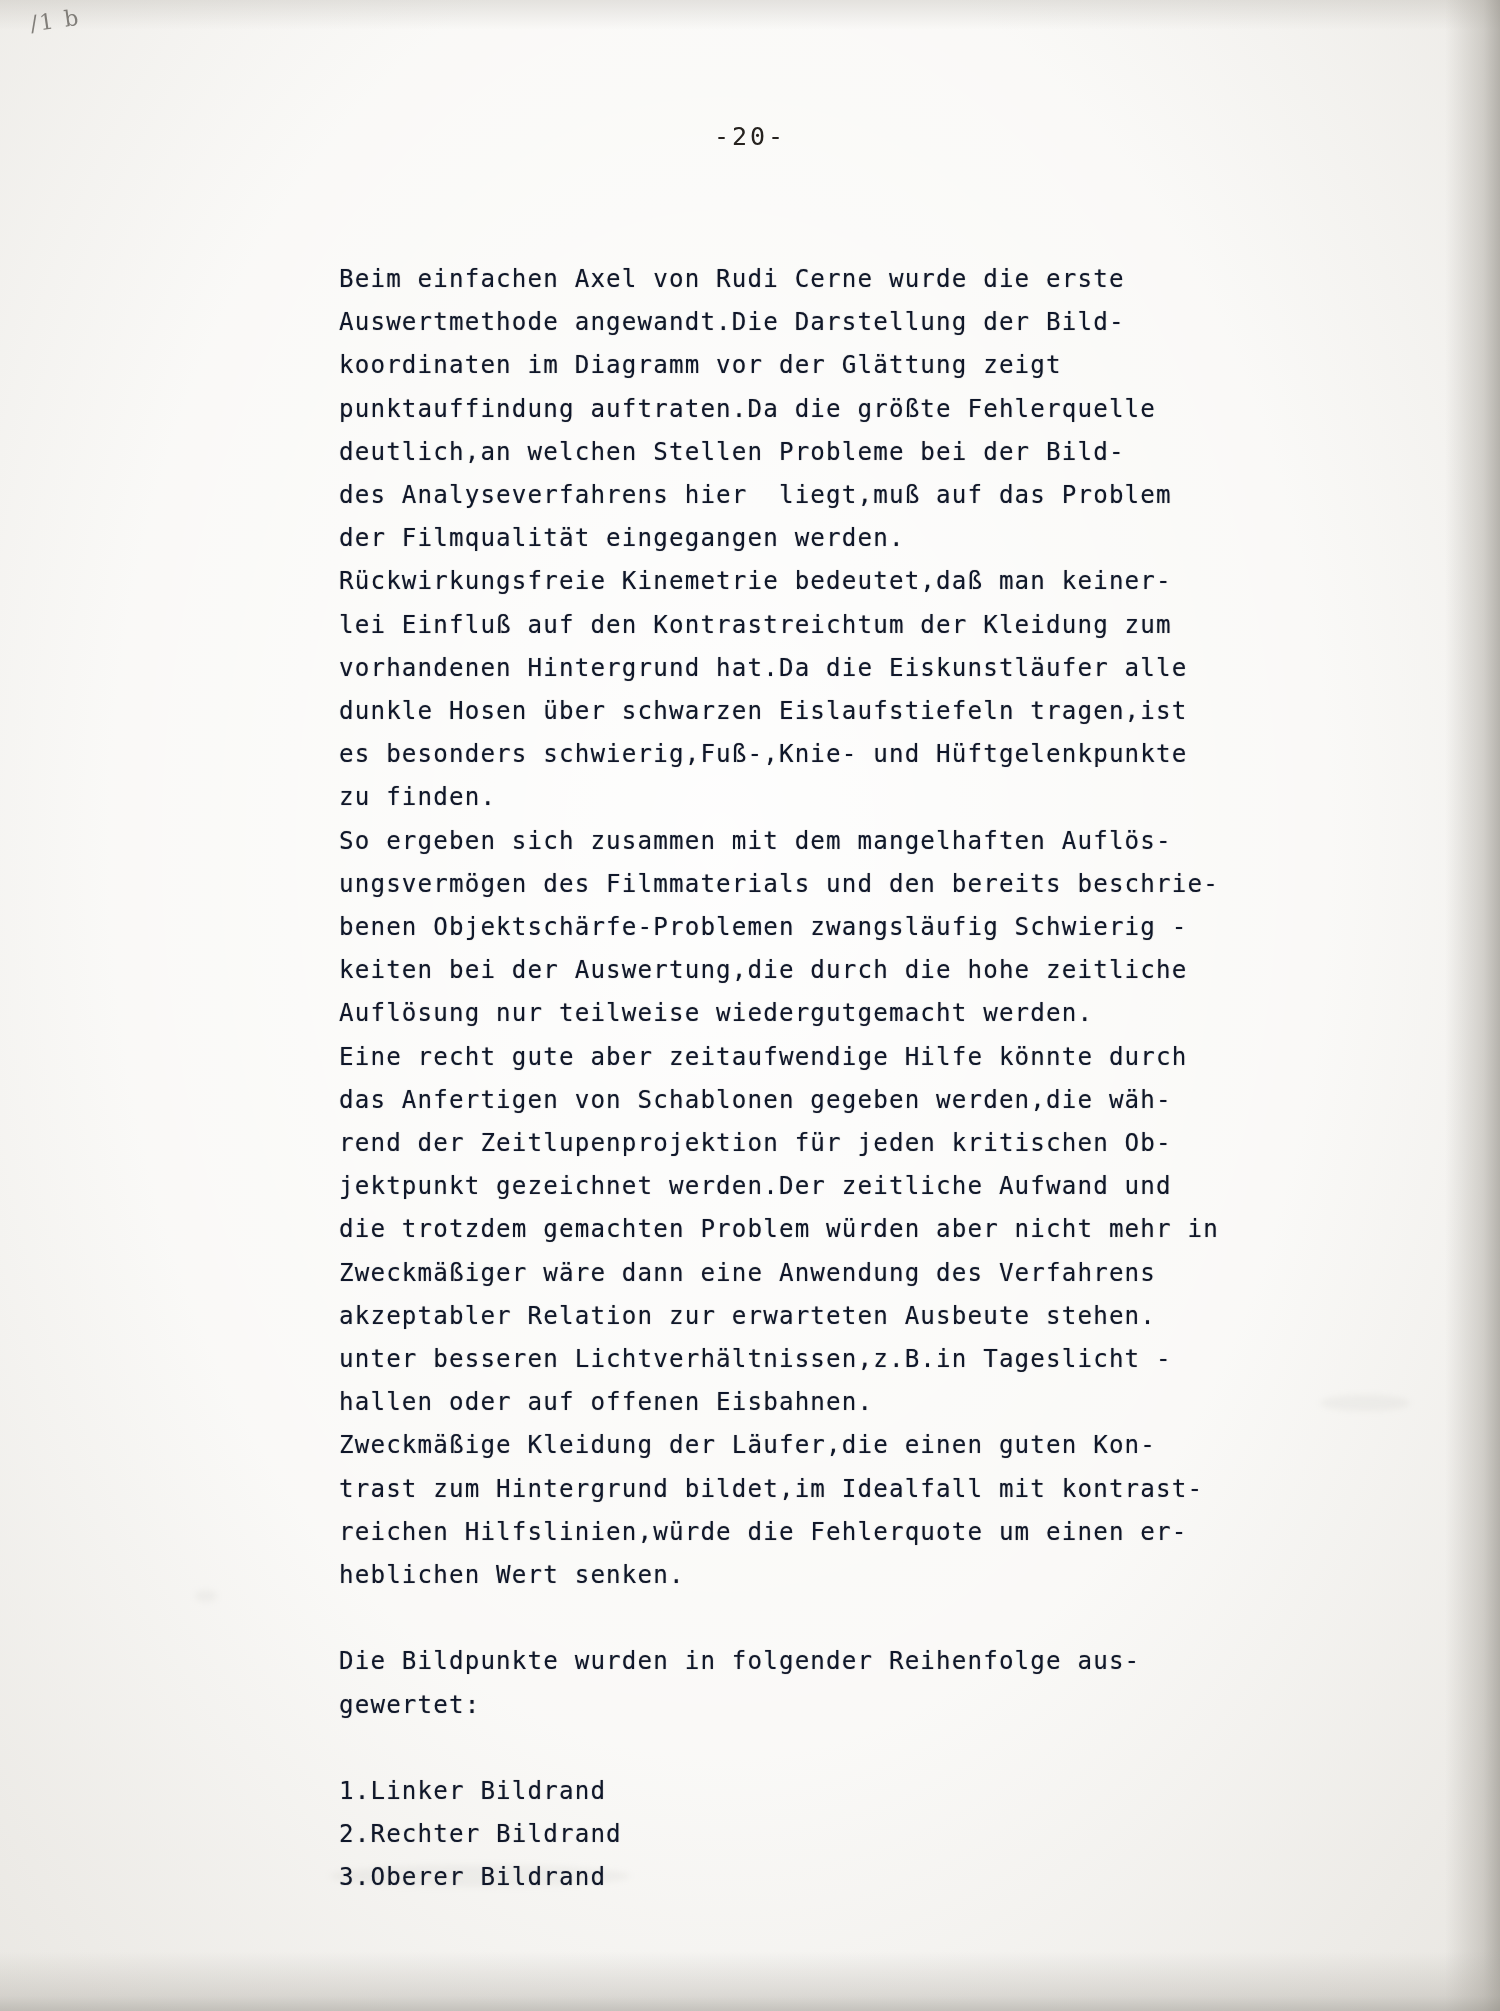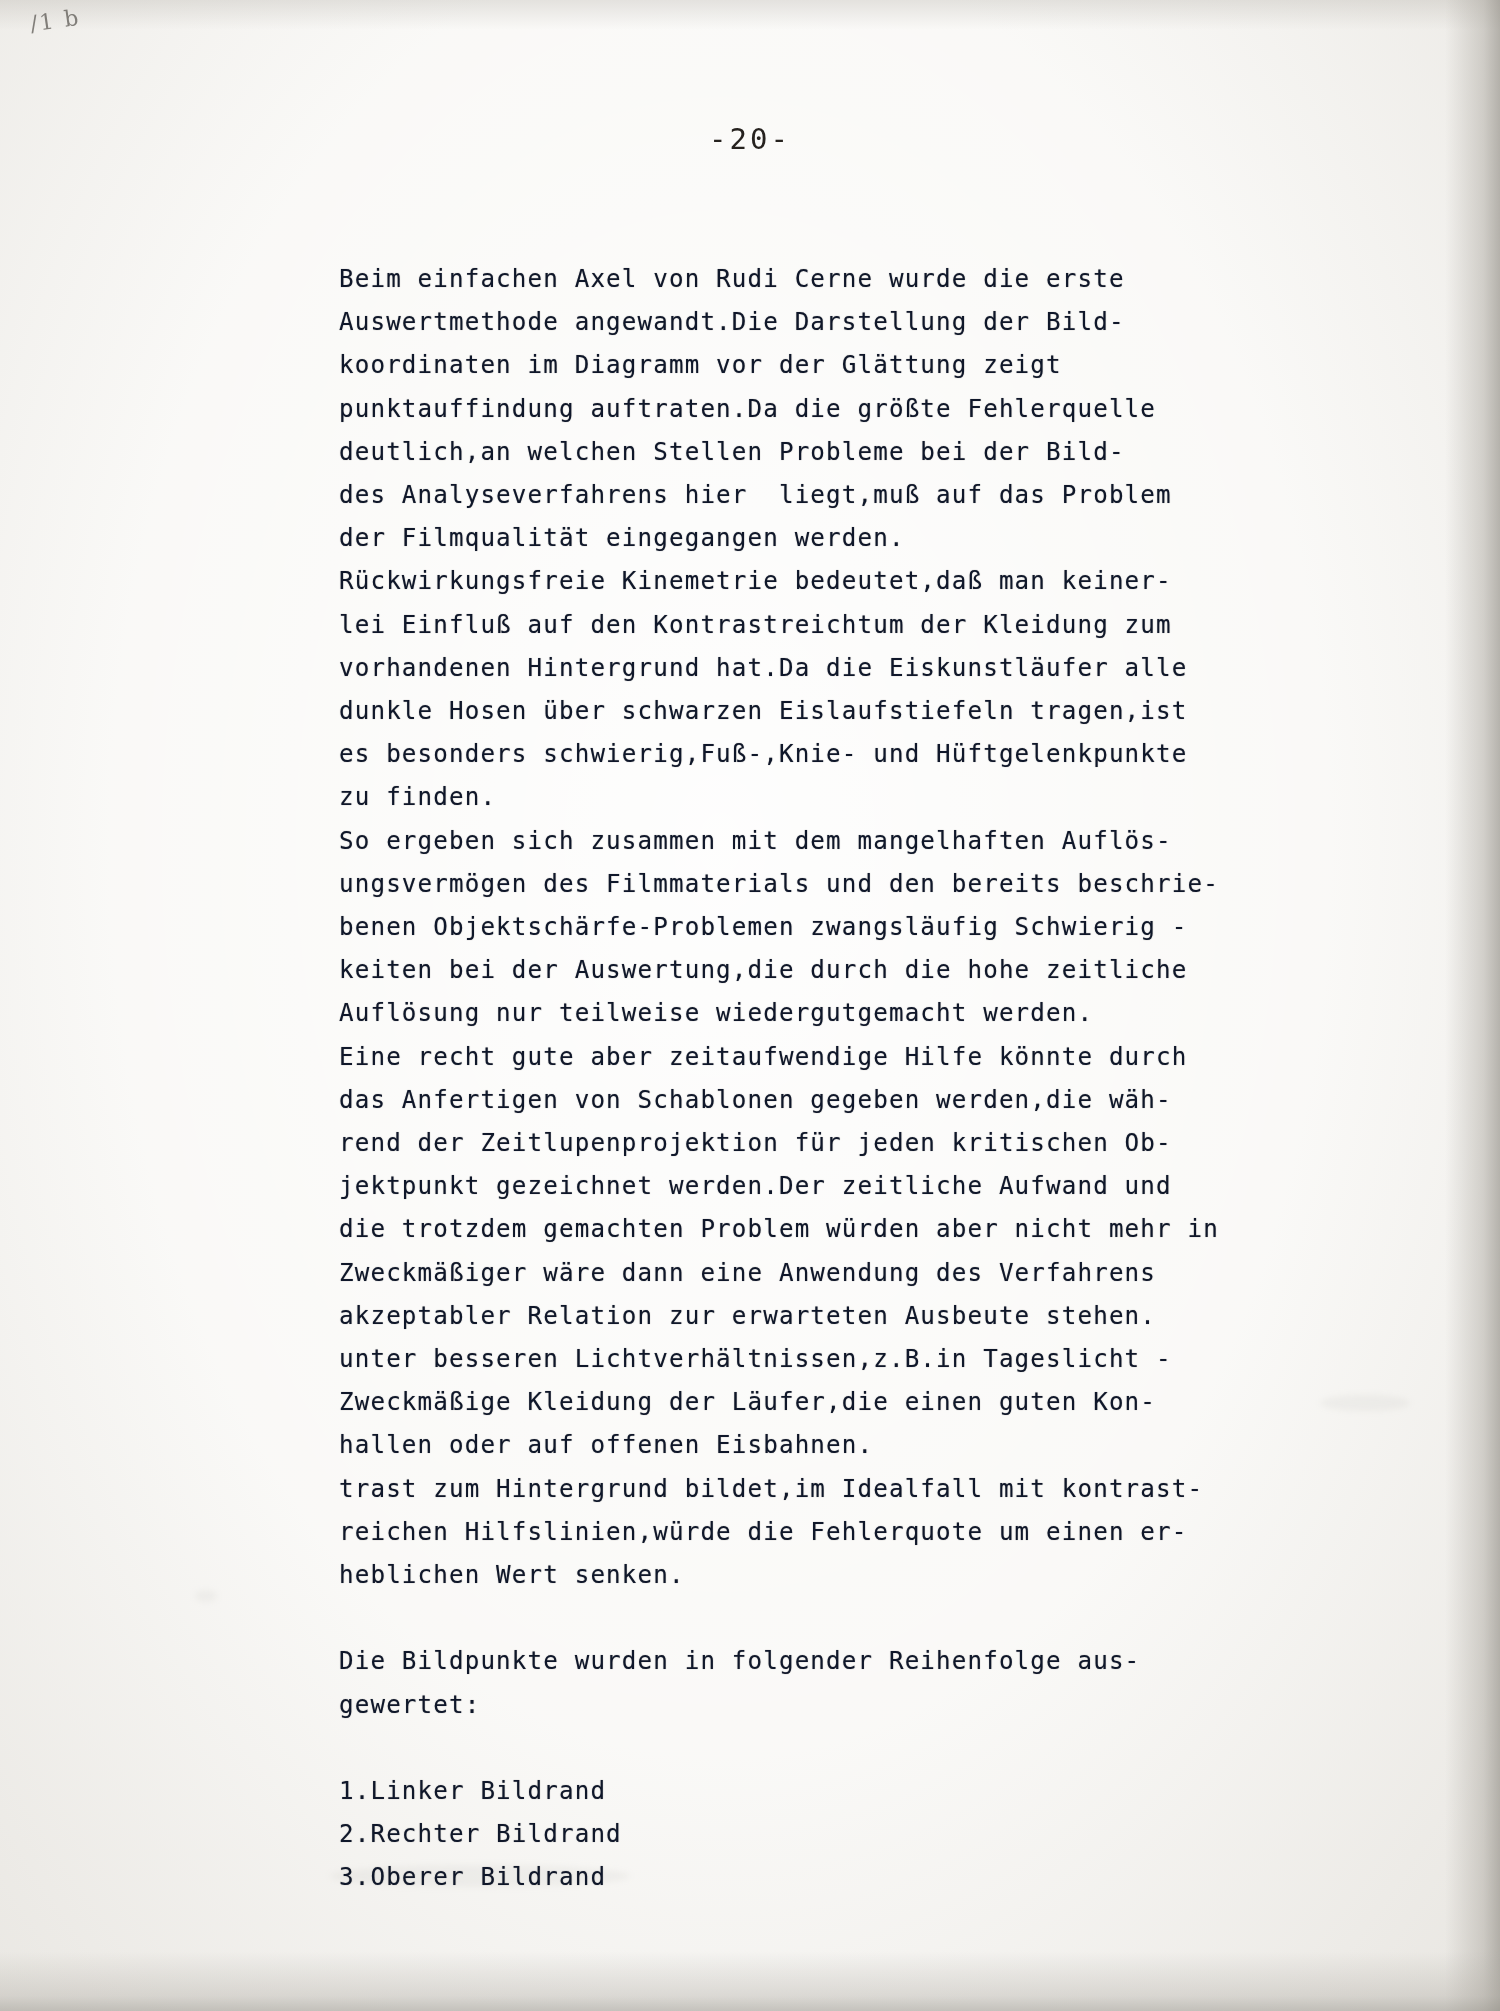--- a/index.html
+++ b/index.html
@@ -69,21 +69,21 @@
     opacity: 0.75;
     z-index: 5;
   }
 
   .page-number {
     position: absolute;
     top: 122px;
     left: 0;
     width: 1500px;
     text-align: center;
-    font-size: 29px;
+    font-size: 25px;
     letter-spacing: 3px;
     color: #26221f;
     z-index: 5;
   }
 
   .body-text {
     position: absolute;
     left: 339px;
     top: 258px;
     width: 1030px;
@@ -153,22 +153,22 @@
 
     <div>
       <div class="line">Eine recht gute aber zeitaufwendige Hilfe könnte durch</div>
       <div class="line">das Anfertigen von Schablonen gegeben werden,die wäh-</div>
       <div class="line">rend der Zeitlupenprojektion für jeden kritischen Ob-</div>
       <div class="line">jektpunkt gezeichnet werden.Der zeitliche Aufwand und</div>
       <div class="line">die trotzdem gemachten Problem würden aber nicht mehr in</div>
       <div class="line">Zweckmäßiger wäre dann eine Anwendung des Verfahrens</div>
       <div class="line">akzeptabler Relation zur erwarteten Ausbeute stehen.</div>
       <div class="line">unter besseren Lichtverhältnissen,z.B.in Tageslicht -</div>
+      <div class="line">hallen oder auf offenen Eisbahnen.</div>
       <div class="line">Zweckmäßige Kleidung der Läufer,die einen guten Kon-</div>
-      <div class="line">hallen oder auf offenen Eisbahnen.</div>
       <div class="line">trast zum Hintergrund bildet,im Idealfall mit kontrast-</div>
       <div class="line">reichen Hilfslinien,würde die Fehlerquote um einen er-</div>
       <div class="line">heblichen Wert senken.</div>
     </div>
 
     <div class="spacer-line"></div>
 
     <div>
       <div class="line">Die Bildpunkte wurden in folgender Reihenfolge aus-</div>
       <div class="line">gewertet:</div>

